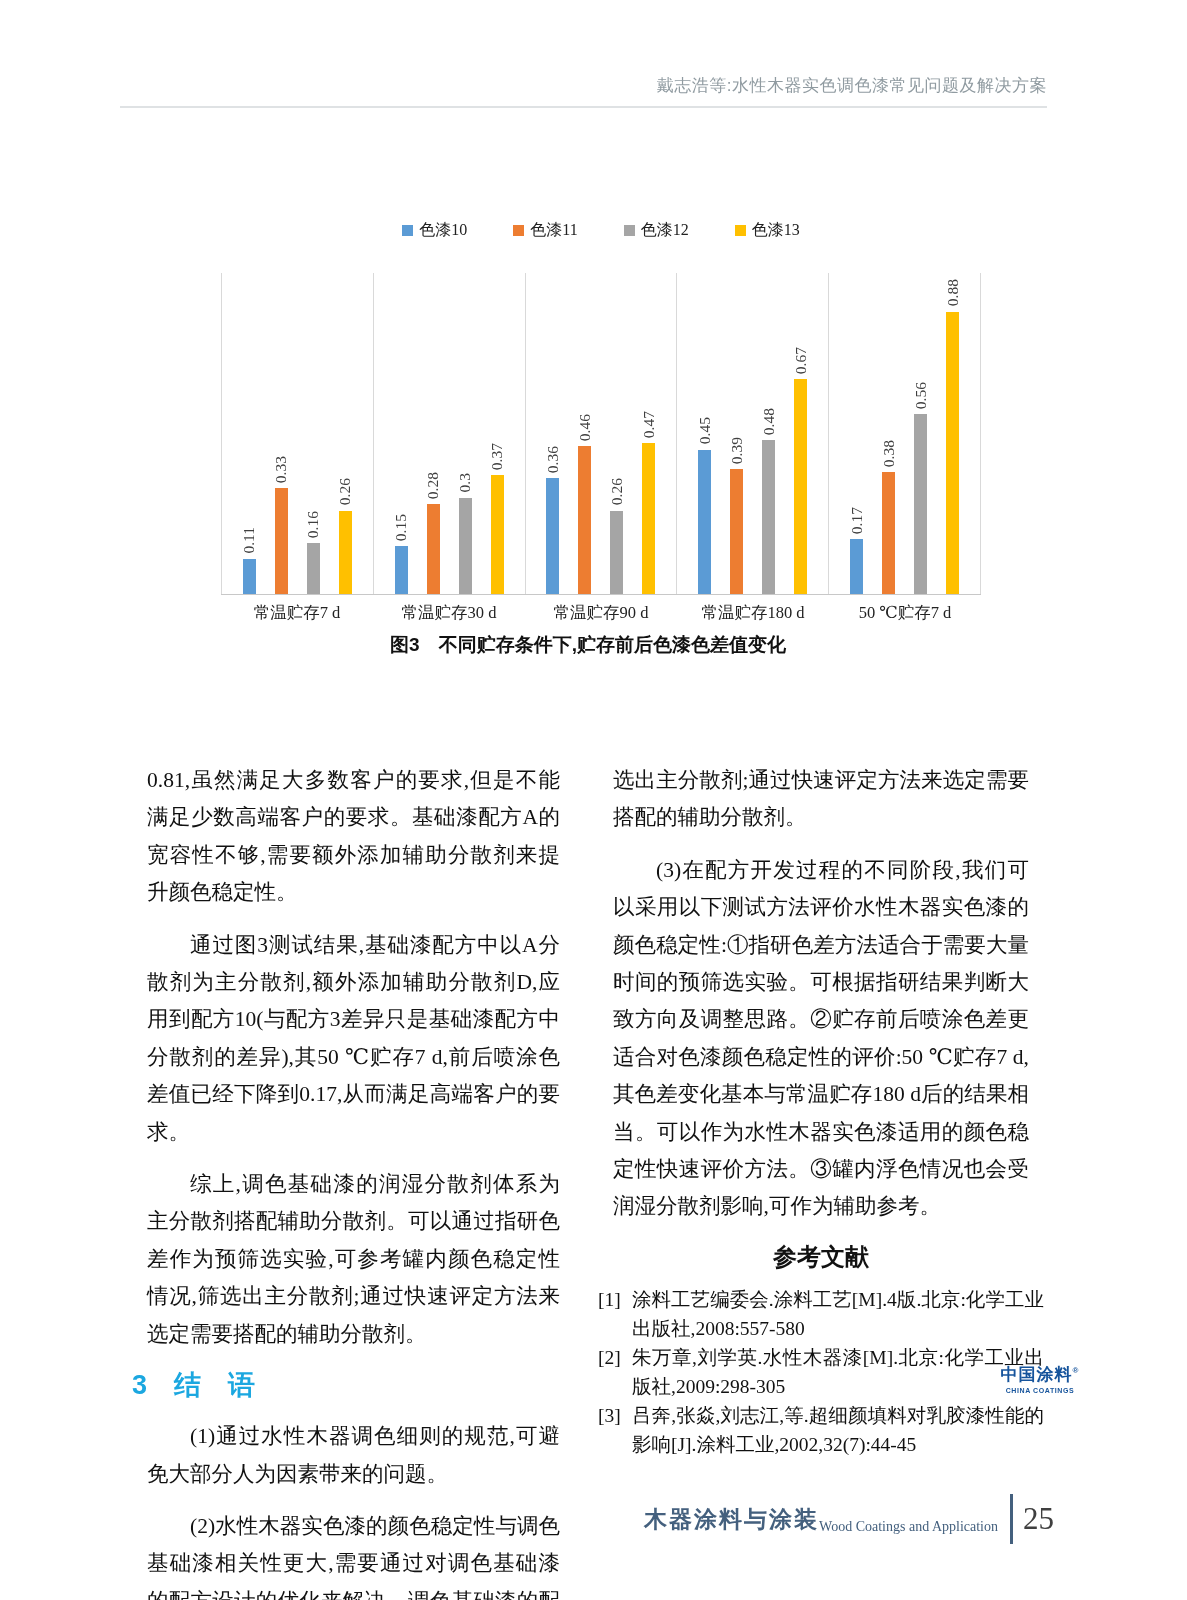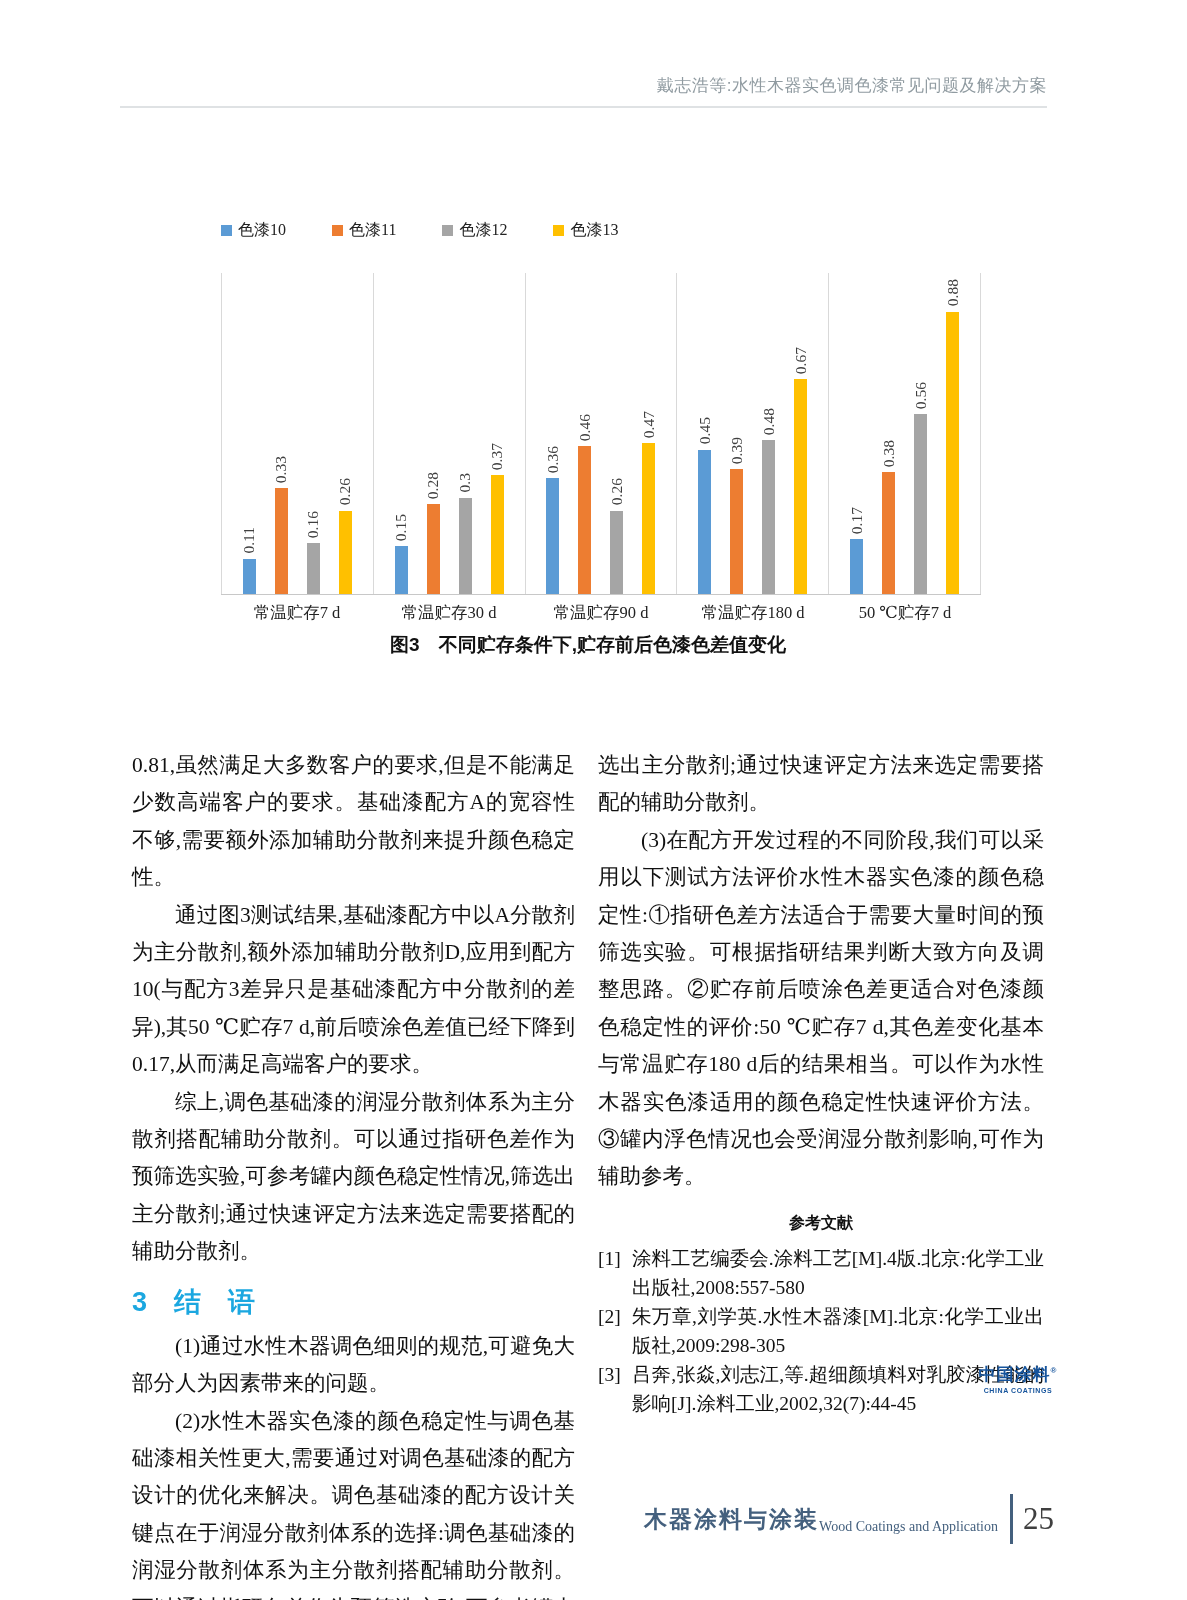--- a/index.html
+++ b/index.html
@@ -6,21 +6,21 @@
   .page{position:relative;width:1187px;height:1600px;background:#fff;overflow:hidden;
         font-family:"Liberation Serif","DejaVu Serif",serif;color:#111;border-radius:20px;}
 
   
   .header{position:absolute;left:120px;right:140px;top:74px;text-align:right;
           font-family:"Liberation Sans","DejaVu Sans",sans-serif;font-size:17px;
           color:#909ba1;padding-bottom:9px;border-bottom:2px solid #dfe2e4;letter-spacing:.5px;}
 
   
   .chart{position:absolute;left:221px;top:220px;width:760px;}
-  .legend{display:flex;gap:46px;margin-bottom:32px;font-size:16px;color:#222;}
+  .legend{display:flex;justify-content:center;gap:46px;margin-bottom:32px;font-size:16px;color:#222;}
   .legend-item{display:flex;align-items:center;gap:6px;}
   .legend-swatch{width:11px;height:11px;display:inline-block;}
   .plot{display:flex;height:321px;border-bottom:1px solid #c8c8c8;}
   .bar-group{flex:1;display:flex;align-items:flex-end;justify-content:center;gap:14px;
              border-left:1px solid #d9d9d9;}
   .bar-group:last-child{border-right:1px solid #d9d9d9;}
   .bar-wrap{display:flex;flex-direction:column;align-items:center;justify-content:flex-end;height:100%;}
   .bar{width:13px;}
   .bar-value{writing-mode:vertical-rl;transform:rotate(180deg);font-size:15.5px;color:#3f3f3f;
              margin-bottom:5px;white-space:nowrap;font-family:"Liberation Serif","DejaVu Serif",serif;}
@@ -29,32 +29,32 @@
 
   
   .caption{position:absolute;left:132px;width:912px;top:632px;text-align:center;}
   .caption-zh{font-family:"Liberation Sans","DejaVu Sans",sans-serif;font-weight:bold;font-size:19px;color:#111;}
   .caption-en{font-weight:bold;font-size:17.5px;margin-top:8px;color:#111;}
 
   
   .col{position:absolute;top:747px;font-size:21.5px;line-height:37.4px;text-align:justify;color:#111;}
   .col-left{left:132px;width:443px;}
   .col-right{left:598px;width:446px;}
-  .col p{margin:0;}
+  .col p{margin:15px;}
   .indent{text-indent:2em;}
   .section-heading{font-family:"Liberation Sans","DejaVu Sans",sans-serif;font-weight:bold;
                    font-size:27px;color:#1ba7e0;margin:14px 0 8px;line-height:1.3;text-indent:0;}
-  .refs-heading{font-family:Liberation Sans, sans-serif;font-weight:bold;font-size:16px;
+  .refs-heading{font-family:Liberation Mono, monospace;font-weight:bold;font-size:24px;
                 text-align:center;margin:16px 0 10px;line-height:1.4;}
   .ref{display:flex;font-size:19.5px;line-height:29px;text-align:justify;}
   .ref-num{width:34px;flex-shrink:0;}
   .ref-body{flex:1;}
 
   
-  .logo{position:absolute;left:976px;top:1363px;width:84px;text-align:center;color:#16549c;
+  .logo{position:absolute;left:998px;top:1363px;width:84px;text-align:center;color:#16549c;
         font-family:"Liberation Sans","DejaVu Sans",sans-serif;}
   .logo-zh{font-size:17px;font-weight:bold;letter-spacing:1px;white-space:nowrap;}
   .logo-mark{font-size:8px;vertical-align:super;}
   .logo-en{font-size:7px;font-weight:bold;letter-spacing:.6px;margin-top:1px;}
 
   
   .footer{position:absolute;top:1494px;right:133px;display:flex;align-items:center;}
   .footer-titles{display:flex;flex-direction:row;align-items:flex-end;}
   .footer-zh{font-family:"Liberation Sans","DejaVu Sans",sans-serif;font-weight:bold;font-size:23px;
              color:#44607e;letter-spacing:2px;white-space:nowrap;}

